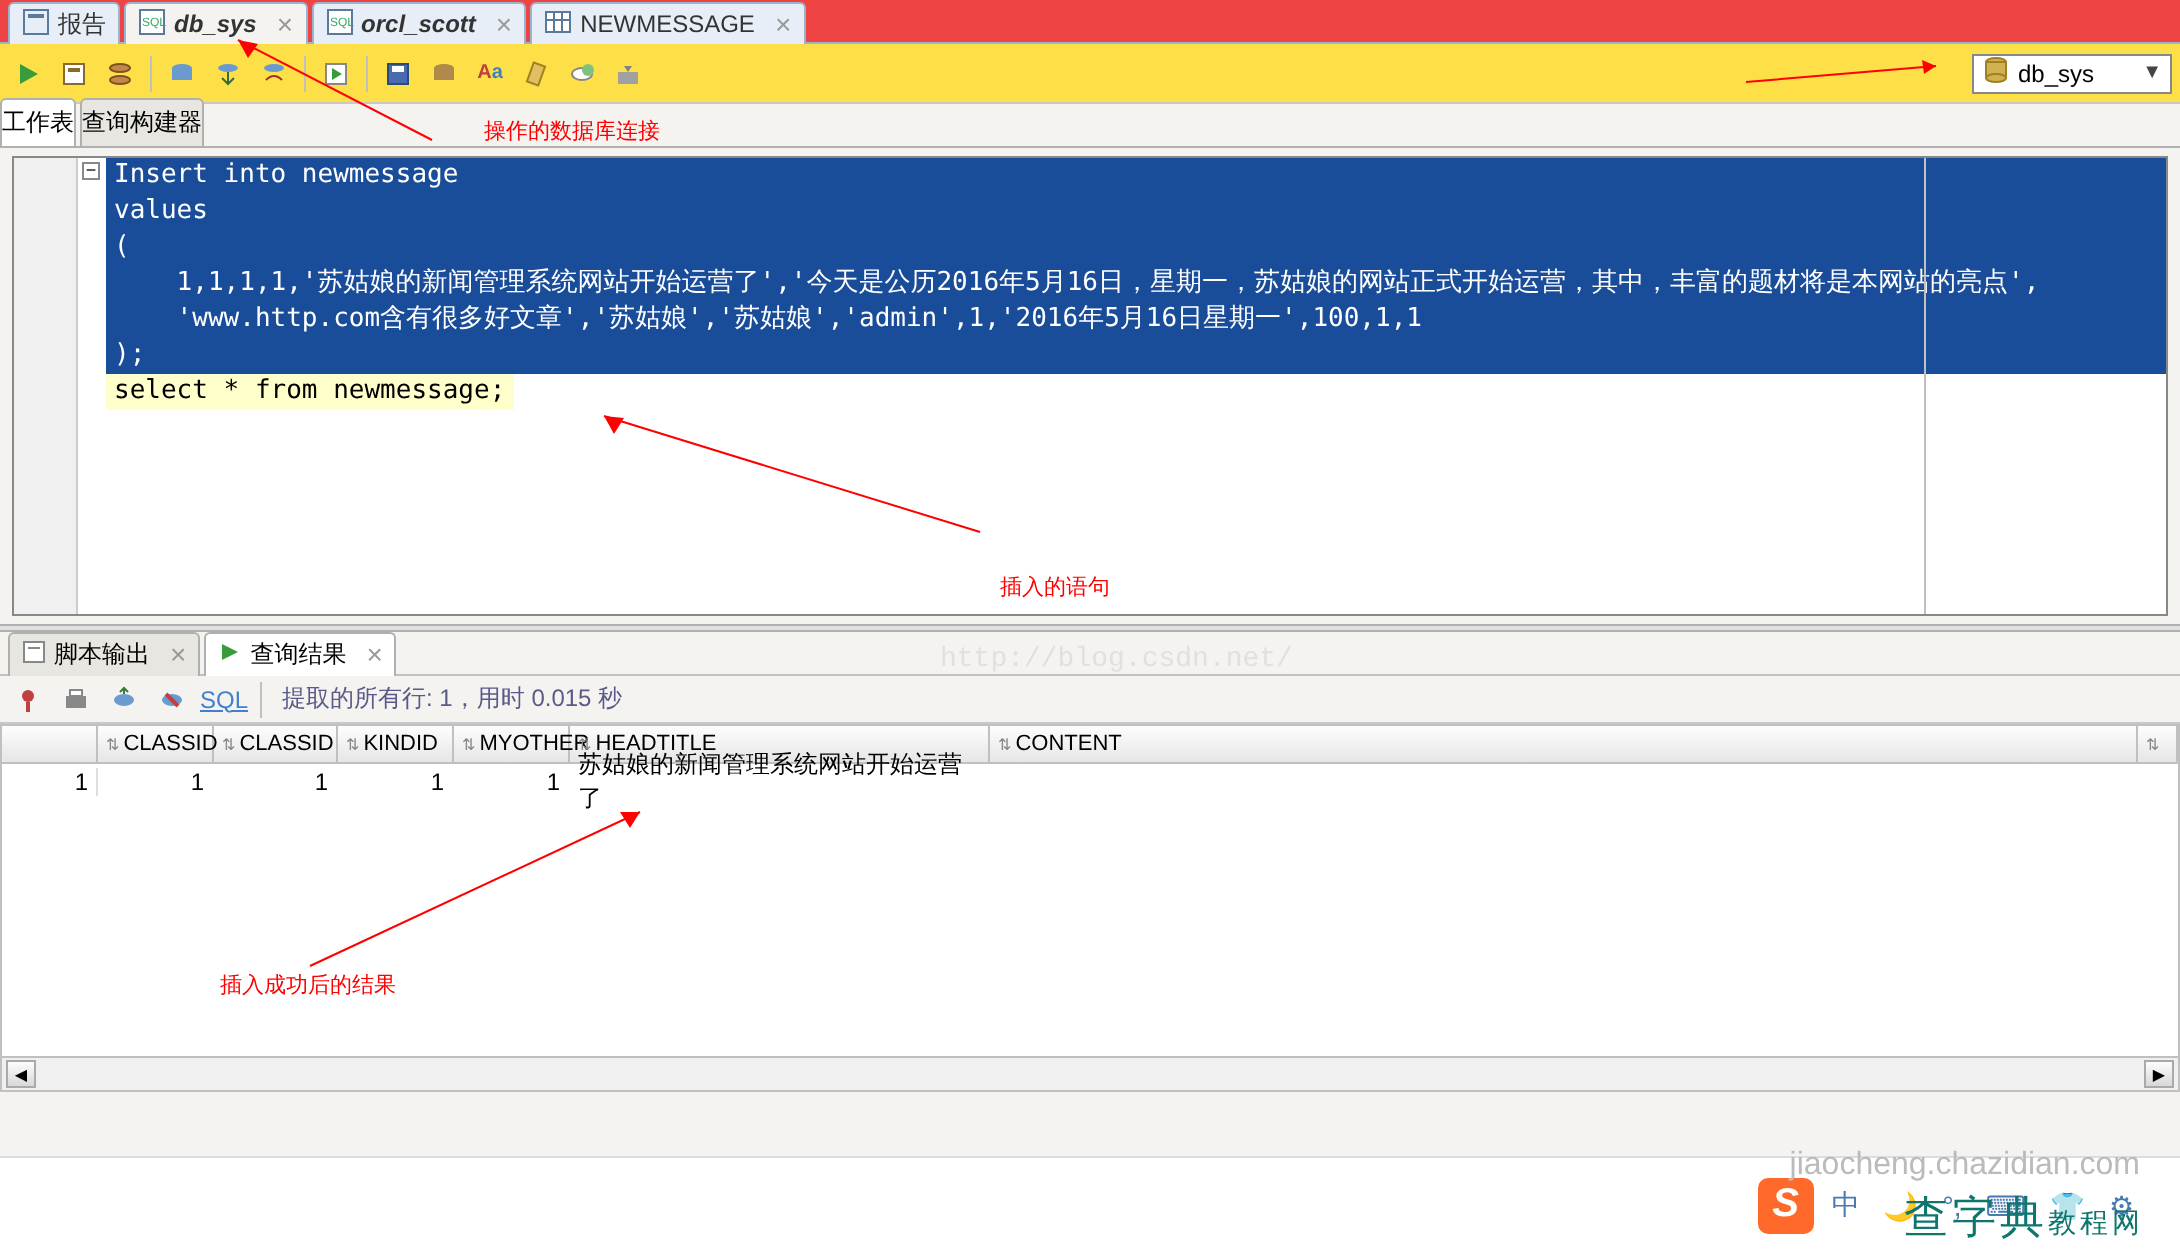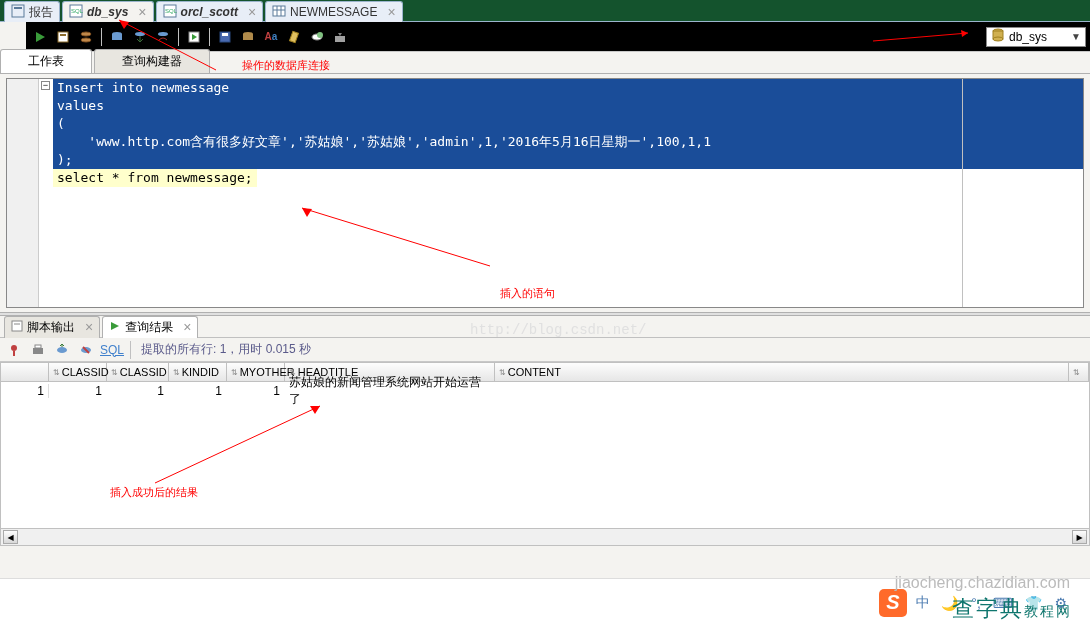--- a/index.html
+++ b/index.html
@@ -8,21 +8,21 @@
       font-size: 12px;
       background: #f4f3f0;
       width: 1090px;
       height: 626px;
       overflow: hidden;
       position: relative;
     }
     
     .doc-tabs {
       display: flex;
-      background: #14532d;
+      background: #ef4444;
       border-bottom: 1px solid #9bb4cd;
       height: 22px;
       align-items: stretch;
       padding-left: 4px;
     }
     .doc-tab {
       display: flex;
       align-items: center;
       gap: 4px;
       padding: 0 6px;
@@ -36,26 +36,25 @@
       color: #333;
     }
     .doc-tab.active { background: #f4f3f0; }
     .tab-label { font-family: Consolas, Tahoma, sans-serif; font-style: italic; font-weight: bold; }
     .tab-label.plain { font-style: normal; font-weight: normal; }
     .tab-x { margin-left: 6px; color: #999; font-size: 14px; line-height: 1; }
     
     .toolbar {
       display: flex;
       align-items: center;
-      background: #000000;
+      background: #fde047;
       border-bottom: 1px solid #c8c8c8;
       height: 30px;
       padding: 0 4px;
       gap: 3px;
-      margin-left: 26px;
     }
     .tb-btn { width: 20px; height: 20px; display: flex; align-items: center; justify-content: center; cursor: pointer; }
     .tb-sep { width: 1px; height: 18px; background: #c0c0c0; margin: 0 2px; }
     .spacer { flex: 1; }
     .conn-select {
       display: flex;
       align-items: center;
       gap: 4px;
       background: #fff;
       border: 1px solid #888;
@@ -66,21 +65,21 @@
     .chev { font-size: 10px; color: #444; }
     
     .ws-tabs {
       display: flex;
       border-bottom: 1px solid #b0b0b0;
       background: #f4f3f0;
       height: 22px;
       align-items: flex-end;
     }
     .ws-tab {
-      padding: 3px 27px;
+      padding: 3px 0;
       border: 1px solid #b0b0b0;
       background: #e8e6e0;
       border-bottom: none;
       border-radius: 3px 3px 0 0;
       margin-right: 2px;
       text-align: right;
     }
     .ws-tab.active { background: #fff; }
     
     .editor-wrap {
@@ -398,20 +397,21 @@
 </div>
 
 <div class="editor-wrap">
   <div class="gutter"></div>
   <div class="fold-box">−</div>
   <div class="sql-area">
     <div class="code-pad">
       <div class="sql-selected">Insert into newmessage</div>
       <div class="sql-selected">values</div>
       <div class="sql-selected">(</div>
+      <div class="sql-selected">    1,1,1,1,'苏姑娘的新闻管理系统网站开始运营了','今天是公历2016年5月16日，星期一，苏姑娘的网站正式开始运营，其中，丰富的题材将是本网站的亮点',</div>
       <div class="sql-selected">    'www.http.com含有很多好文章','苏姑娘','苏姑娘','admin',1,'2016年5月16日星期一',100,1,1</div>
       <div class="sql-selected">);</div>
       <div><span class="sql-current">select * from newmessage;</span></div>
     </div>
   </div>
   <div class="ruler"></div>
 </div>
 
 <svg class="arrow-svg" style="left:290px;top:196px;width:220px;height:80px;">
   <line x1="200" y1="70" x2="12" y2="12" stroke="#ff0000" stroke-width="1"></line>

